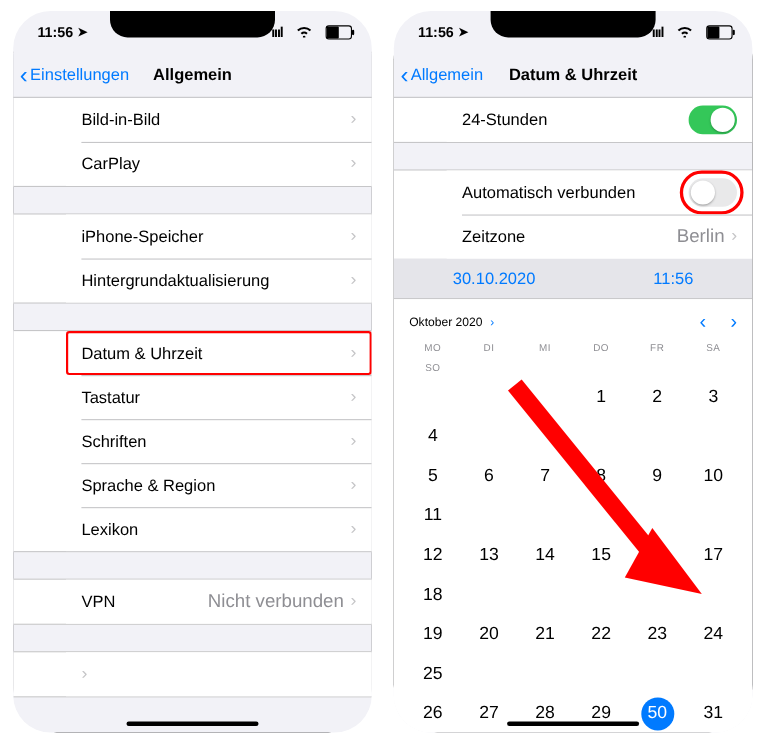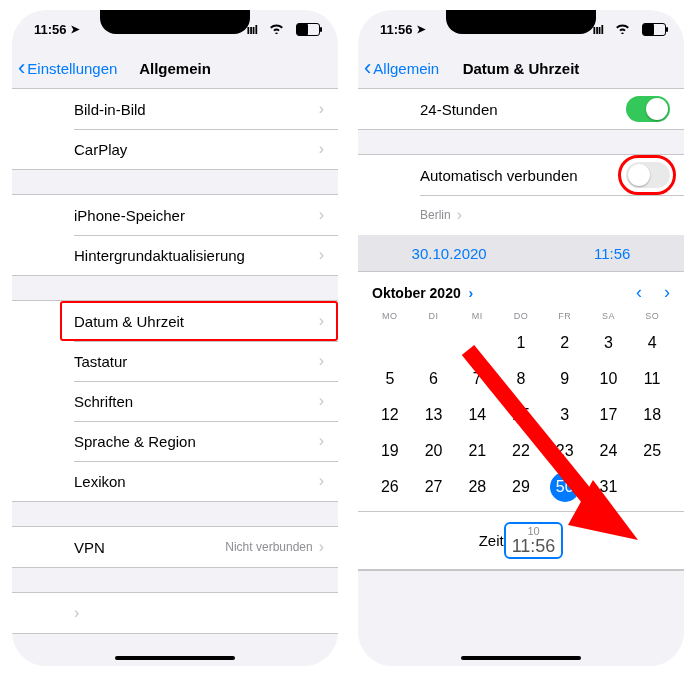--- a/index.html
+++ b/index.html
@@ -105,46 +105,46 @@
     font-size:15px;
     color:var(--text);
     position:relative;
     background:var(--row-bg);
     margin-left:48px;
   }
   .row + .row::before{
     content:"";position:absolute;top:0;left:14px;right:0;height:1px;background:var(--hairline);
   }
   .row .label{flex:1}
-  .row .value{color:var(--secondary);font-size:12px;margin-right:6px}
+  .row .value{color:var(--secondary);font-size:17px;margin-right:6px}
   .row .chev{color:var(--hairline);font-size:16px}
   .row.highlight{outline:2px solid var(--red);outline-offset:-2px;border-radius:3px;z-index:2}
   
   .toggle{width:44px;height:26px;border-radius:13px;position:relative}
   .toggle.on{background:var(--green)}
   .toggle.off{background:var(--gray-pill)}
   .toggle .knob{position:absolute;top:2px;width:22px;height:22px;background:#fff;border-radius:50%;box-shadow:0 1px 2px rgba(0,0,0,.3)}
   .toggle.on .knob{right:2px}
   .toggle.off .knob{left:2px}
   .toggle-ring{position:absolute;right:8px;top:50%;transform:translateY(-50%);width:52px;height:34px;border:3px solid var(--red);border-radius:20px;pointer-events:none}
   
   .picker-row{
     display:flex;height:36px;align-items:center;justify-content:space-around;
     background:#e5e5ea;font-size:15px;color:var(--blue);
     border-bottom:1px solid var(--hairline);
   }
   .month-nav{
     display:flex;align-items:center;justify-content:space-between;
     padding:10px 14px 4px 14px;background:var(--row-bg);
   }
-  .month-nav .m{font-weight:700;font-size:14px}
+  .month-nav .m{font-weight:400;font-size:11px}
   .month-nav .m .mchev{color:var(--blue);margin-left:4px}
   .month-nav .arrows{display:flex;gap:22px;color:var(--blue);font-size:18px}
   .cal{background:var(--row-bg);padding:0 10px 6px 10px}
-  .cal .dow,.cal .week{display:grid;grid-template-columns:repeat(7,1fr);text-align:center}
+  .cal .dow,.cal .week{display:grid;grid-template-columns:repeat(6,1fr);text-align:center}
   .cal .dow span{font-size:9px;color:var(--secondary);letter-spacing:0.5px;padding:4px 0}
   .cal .week span{font-size:16px;color:#000;height:36px;display:flex;align-items:center;justify-content:center;position:relative}
   .cal .week span.sel::before{content:"";position:absolute;width:30px;height:30px;background:var(--blue);border-radius:50%;z-index:-1}
   .cal .week span.sel{color:#fff;z-index:0}
   
   .zeit{display:flex;align-items:center;justify-content:center;padding:10px 14px;background:var(--row-bg);border-top:1px solid var(--hairline);border-bottom:1px solid var(--hairline)}
   .zeit .tlabel{font-size:15px}
   .zeit .tpicker{
     border:2px solid var(--blue);border-radius:6px;
     padding:2px 6px;font-size:16px;color:#8e8e93;
@@ -294,20 +294,21 @@
 
       <div class="group">
         <div class="row" style="position:relative">
           <span class="label">Automatisch verbunden</span>
           <span class="toggle off">
               <span class="knob"></span>
             </span>
           <span class="toggle-ring"></span>
         </div>
         <div class="row">
+          <span class="label">Zeitzone</span>
           <span class="value">Berlin</span>
           <span class="chev">›</span>
         </div>
         <div class="picker-row">
           <span>30.10.2020</span>
           <span>11:56</span>
         </div>
 
         <div class="month-nav">
           <span class="m">

